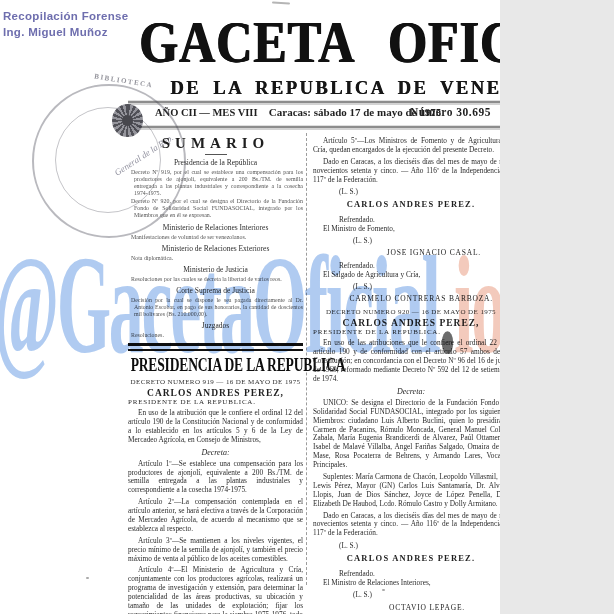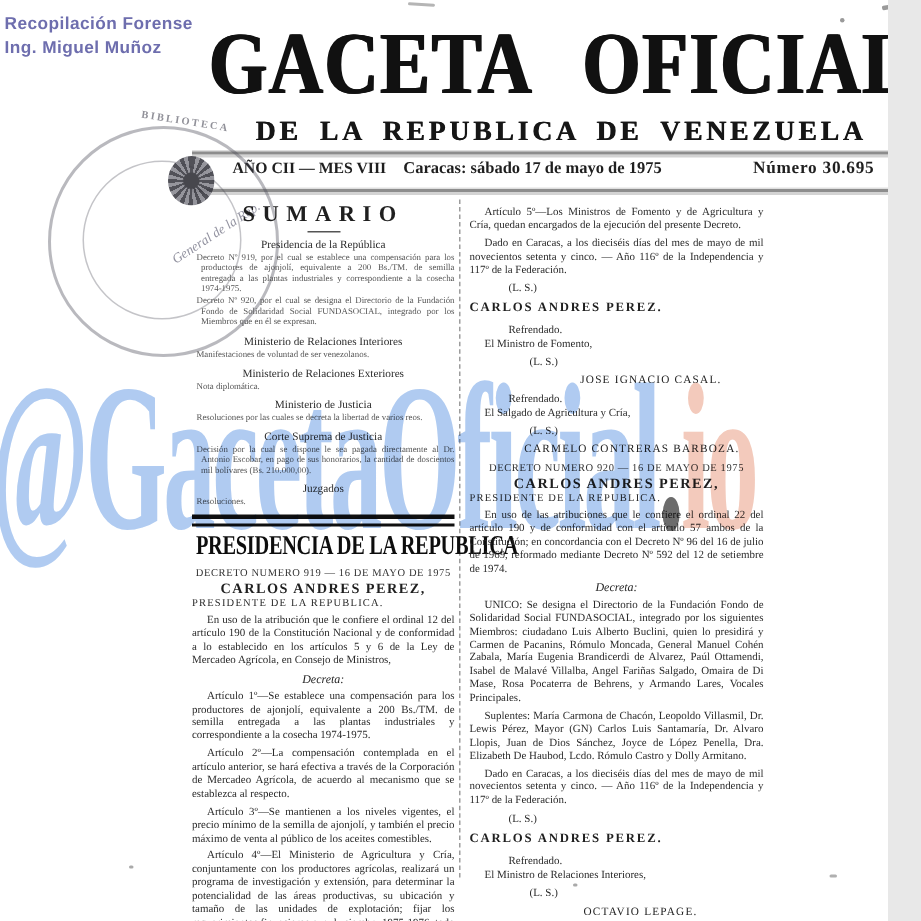--- a/index.html
+++ b/index.html
@@ -1,16 +1,16 @@
 <!DOCTYPE html>
 <html style="--annotation: #6e6eae; --wm_blue: #a9c7f0; --wm_pink: #f2c6b6; --wm_dot: #5f5f5f;"><head>
 <meta charset="utf-8">
 <style>
   html,body{margin:0;padding:0;background:#e8e8e8;}
-  .page{position:relative;width:592px;height:614px;background:#ffffff;overflow:hidden;
+  .page{position:relative;width:500px;height:614px;background:#ffffff;overflow:hidden;
         font-family:"Liberation Serif",serif;color:#1f1f1f;}
 
   
   .annotation{position:absolute;left:3px;top:8px;font-family:"Liberation Sans",sans-serif;
      font-weight:bold;font-size:11.5px;line-height:1.4;letter-spacing:.3px;color:var(--annotation,#6e6eae);}
 
   
   .mast-title{position:absolute;left:138px;top:8px;width:472px;text-align:center;
      font-size:50px;font-weight:bold;white-space:nowrap;word-spacing:22px;letter-spacing:1px;
      transform:scaleY(1.18);transform-origin:center top;color:#111;
@@ -54,21 +54,21 @@
   .banner-title{text-align:center;font-size:14px;font-weight:bold;white-space:nowrap;letter-spacing:-.2px;
      transform:scale(.97,1.3);transform-origin:center top;margin:4px 0 7px;color:#0d0d0d;}
 
   .decree-no{text-align:center;font-size:7px;letter-spacing:.4px;color:#333;margin:5px 0 2px;}
   .sig-name-c{text-align:center;font-size:9.5px;font-weight:bold;letter-spacing:1px;margin:1px 0 0;}
   .sig-title-c{text-align:left;font-size:7px;letter-spacing:.8px;margin:0 0 3px;color:#2a2a2a;}
   .para{font-size:7.3px;line-height:1.22;text-align:justify;text-indent:10px;margin:0 0 3px;color:#2a2a2a;}
   .decreta{text-align:center;font-style:italic;font-weight:normal;font-size:8px;margin:3px 0;}
   .ls{font-size:7.3px;margin:3px 0 3px 26px;color:#2a2a2a;}
   .ls.inner{margin-left:40px;}
-  .sig-center{text-align:left;font-size:8.5px;font-weight:bold;letter-spacing:1.2px;margin:3px 0 6px;}
+  .sig-center{text-align:center;font-size:8.5px;font-weight:bold;letter-spacing:1.2px;margin:3px 0 6px;}
   .refrendado{font-size:7.3px;margin:2px 0 0 26px;color:#2a2a2a;}
   .minister{font-size:7.3px;margin:0 0 0 10px;color:#2a2a2a;}
   .name-right{text-align:right;font-size:7.5px;letter-spacing:.8px;margin:3px 28px 4px 0;color:#222;}
   .name-right.l2{margin-right:16px;}
   .name-right.l3{margin-right:44px;margin-top:4px;}
 
   
   .watermark{position:absolute;left:-6px;top:224px;font-size:92px;font-weight:bold;white-space:nowrap;
      letter-spacing:-3px;transform:scale(.76,1.52);transform-origin:left top;
      mix-blend-mode:multiply;opacity:.92;pointer-events:none;}

